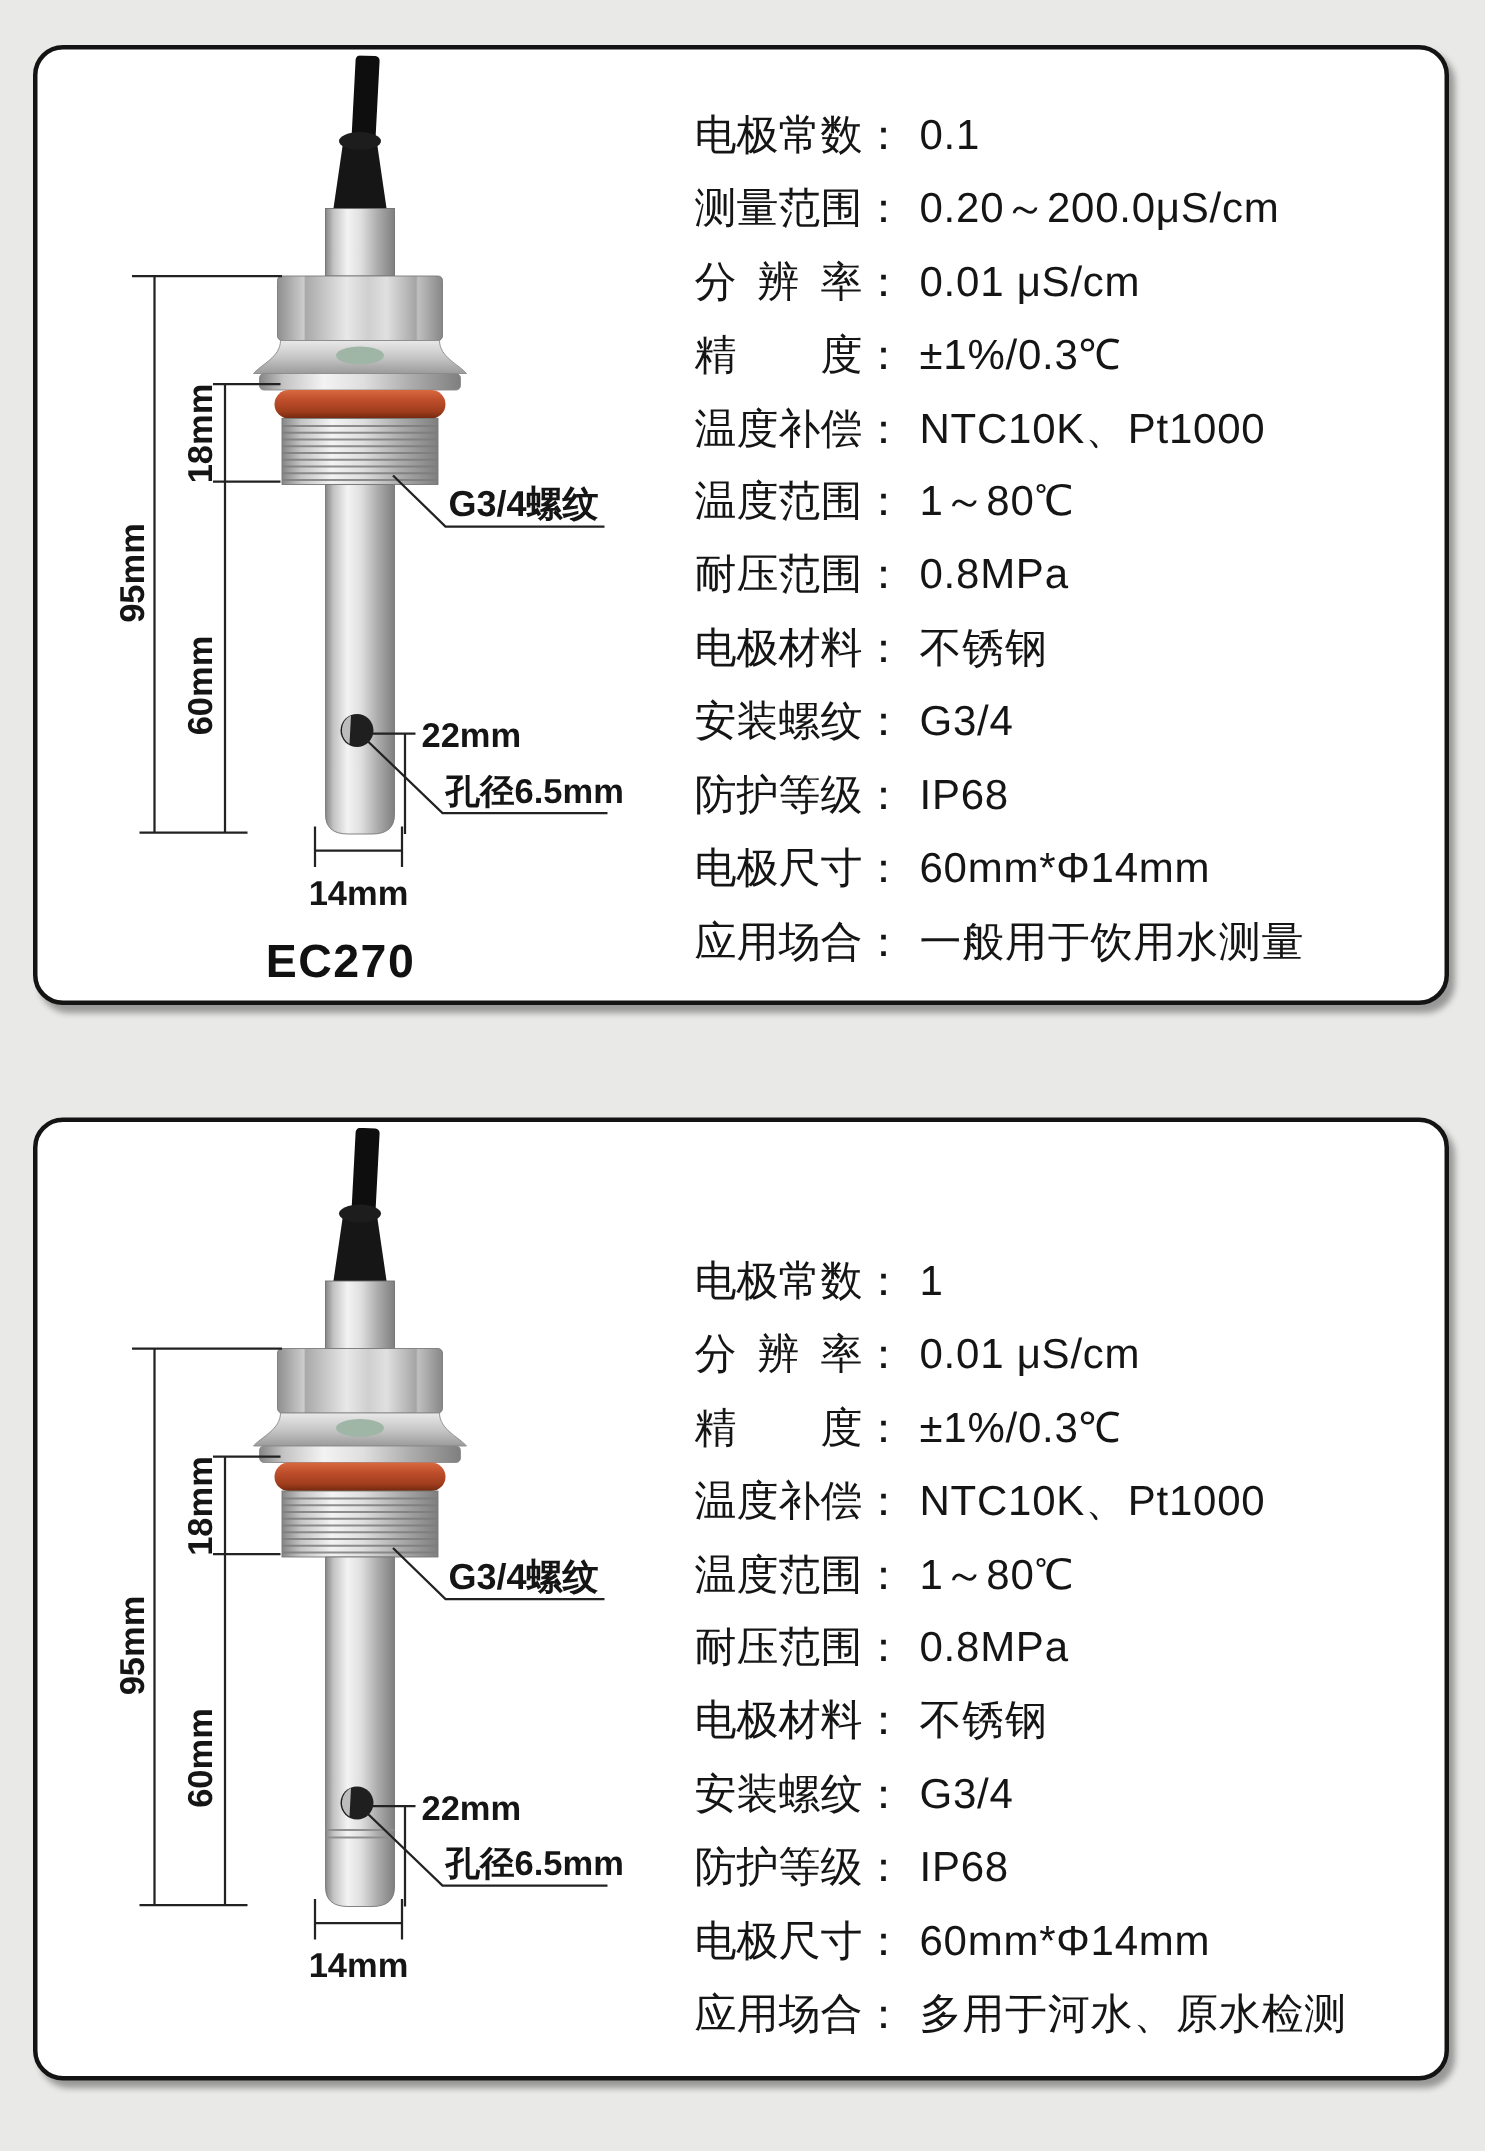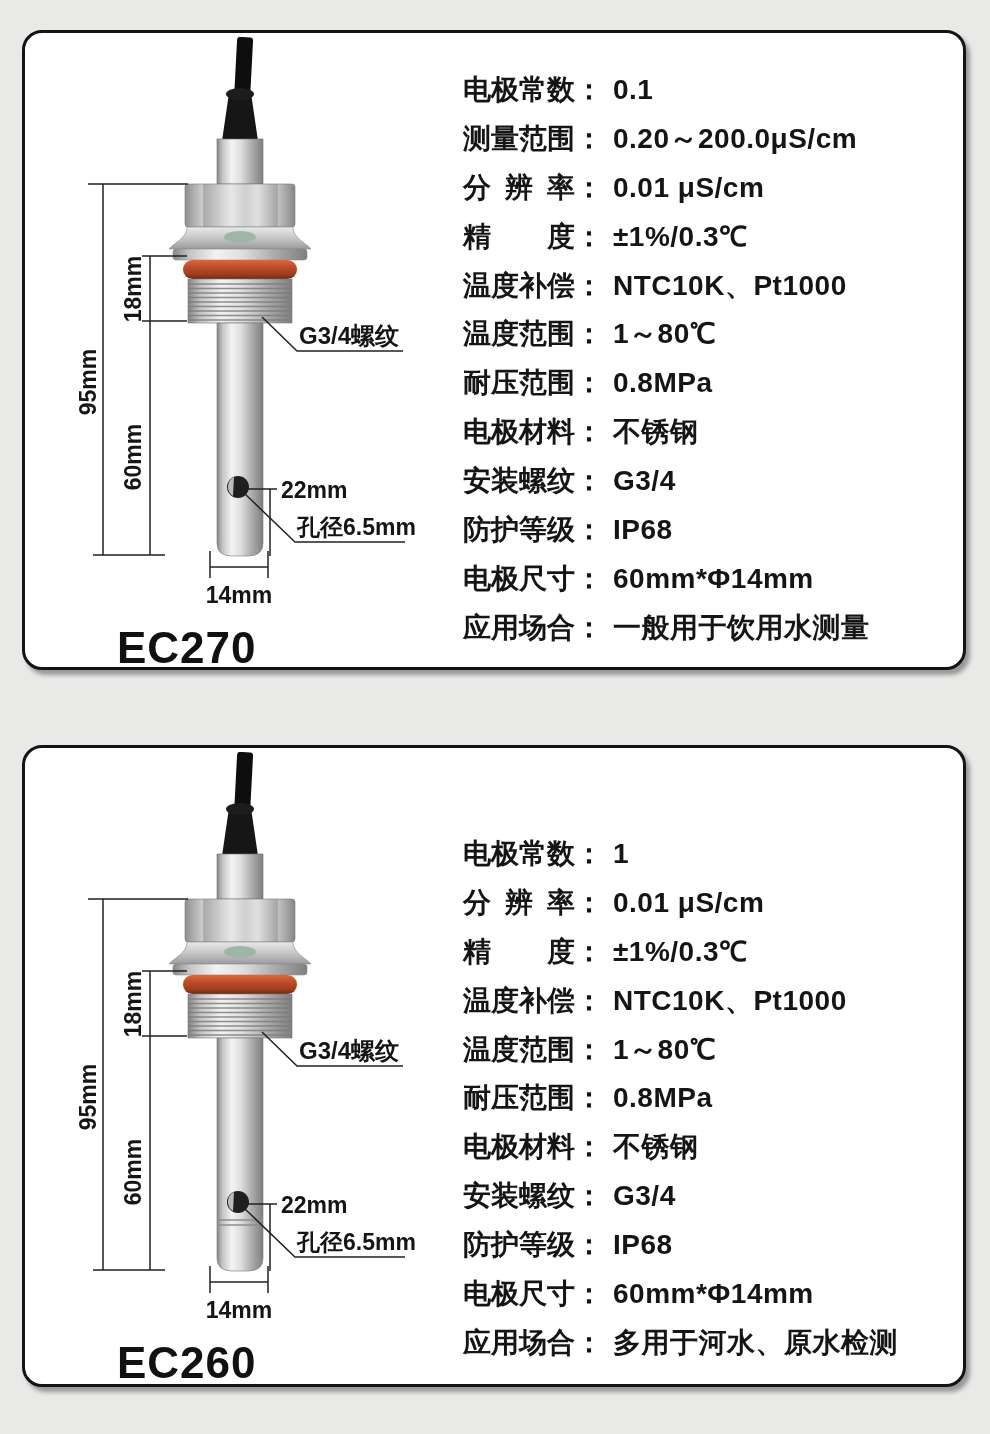--- a/index.html
+++ b/index.html
@@ -12,28 +12,28 @@
   }
   .card{
     position:absolute;left:22px;width:944px;box-sizing:border-box;
     background:#ffffff;border:3px solid #141414;border-radius:20px;
     box-shadow:4px 5px 4px rgba(0,0,0,0.35);
   }
   #card-ec270{top:30px;height:640px;}
   #card-ec260{top:745px;height:642px;}
   .diagram-svg{position:absolute;left:10px;top:4px;}
   .model-name{
-    position:absolute;left:92px;top:590px;width:220px;
-    font-size:44px;font-weight:bold;letter-spacing:1px;color:#111;
+    position:absolute;left:92px;top:590px;width:220px;text-align:center;
+    font-size:31px;font-weight:bold;letter-spacing:1px;color:#111;
     white-space:nowrap;
   }
   .specs{position:absolute;left:438px;width:496px;}
   #card-ec270 .specs{top:33px;}
   #card-ec260 .specs{top:38px;margin-top:44px;}
-  .spec-row{height:48.9px;line-height:48.9px;font-size:28px;font-weight:700;white-space:nowrap;}
+  .spec-row{height:48.9px;line-height:48.9px;font-size:28px;font-weight:400;white-space:nowrap;}
   .spec-label{
     display:inline-block;width:112px;vertical-align:top;
     text-align:justify;text-align-last:justify;text-justify:inter-character;
   }
   .spec-colon{display:inline-block;width:38px;vertical-align:top;}
   .spec-value{letter-spacing:0.5px;}
   svg text{font-family:"Liberation Sans", sans-serif;}
 </style>
 </head>
 <body>
@@ -196,21 +196,20 @@
       <text transform="translate(61 345) rotate(-90)" text-anchor="middle">95mm</text>
       <text transform="translate(106 252) rotate(-90)" text-anchor="middle">18mm</text>
       <text transform="translate(106 420) rotate(-90)" text-anchor="middle">60mm</text>
       <text x="246" y="461">22mm</text>
       <text x="262" y="498">孔径6.5mm</text>
       <text x="264" y="307" font-size="24">G3/4螺纹</text>
       <text x="204" y="566" text-anchor="middle">14mm</text>
     </g>
   </svg>
 
-  <div class="model-name">EC260</div>
 
   <div class="specs">
     <div class="spec-row"><span class="spec-label">电极常数</span><span class="spec-colon">：</span><span class="spec-value">1</span></div>
     <div class="spec-row"><span class="spec-label">分辨率</span><span class="spec-colon">：</span><span class="spec-value">0.01 μS/cm</span></div>
     <div class="spec-row"><span class="spec-label">精度</span><span class="spec-colon">：</span><span class="spec-value">±1%/0.3℃</span></div>
     <div class="spec-row"><span class="spec-label">温度补偿</span><span class="spec-colon">：</span><span class="spec-value">NTC10K、Pt1000</span></div>
     <div class="spec-row"><span class="spec-label">温度范围</span><span class="spec-colon">：</span><span class="spec-value">1～80℃</span></div>
     <div class="spec-row"><span class="spec-label">耐压范围</span><span class="spec-colon">：</span><span class="spec-value">0.8MPa</span></div>
     <div class="spec-row"><span class="spec-label">电极材料</span><span class="spec-colon">：</span><span class="spec-value">不锈钢</span></div>
     <div class="spec-row"><span class="spec-label">安装螺纹</span><span class="spec-colon">：</span><span class="spec-value">G3/4</span></div>

